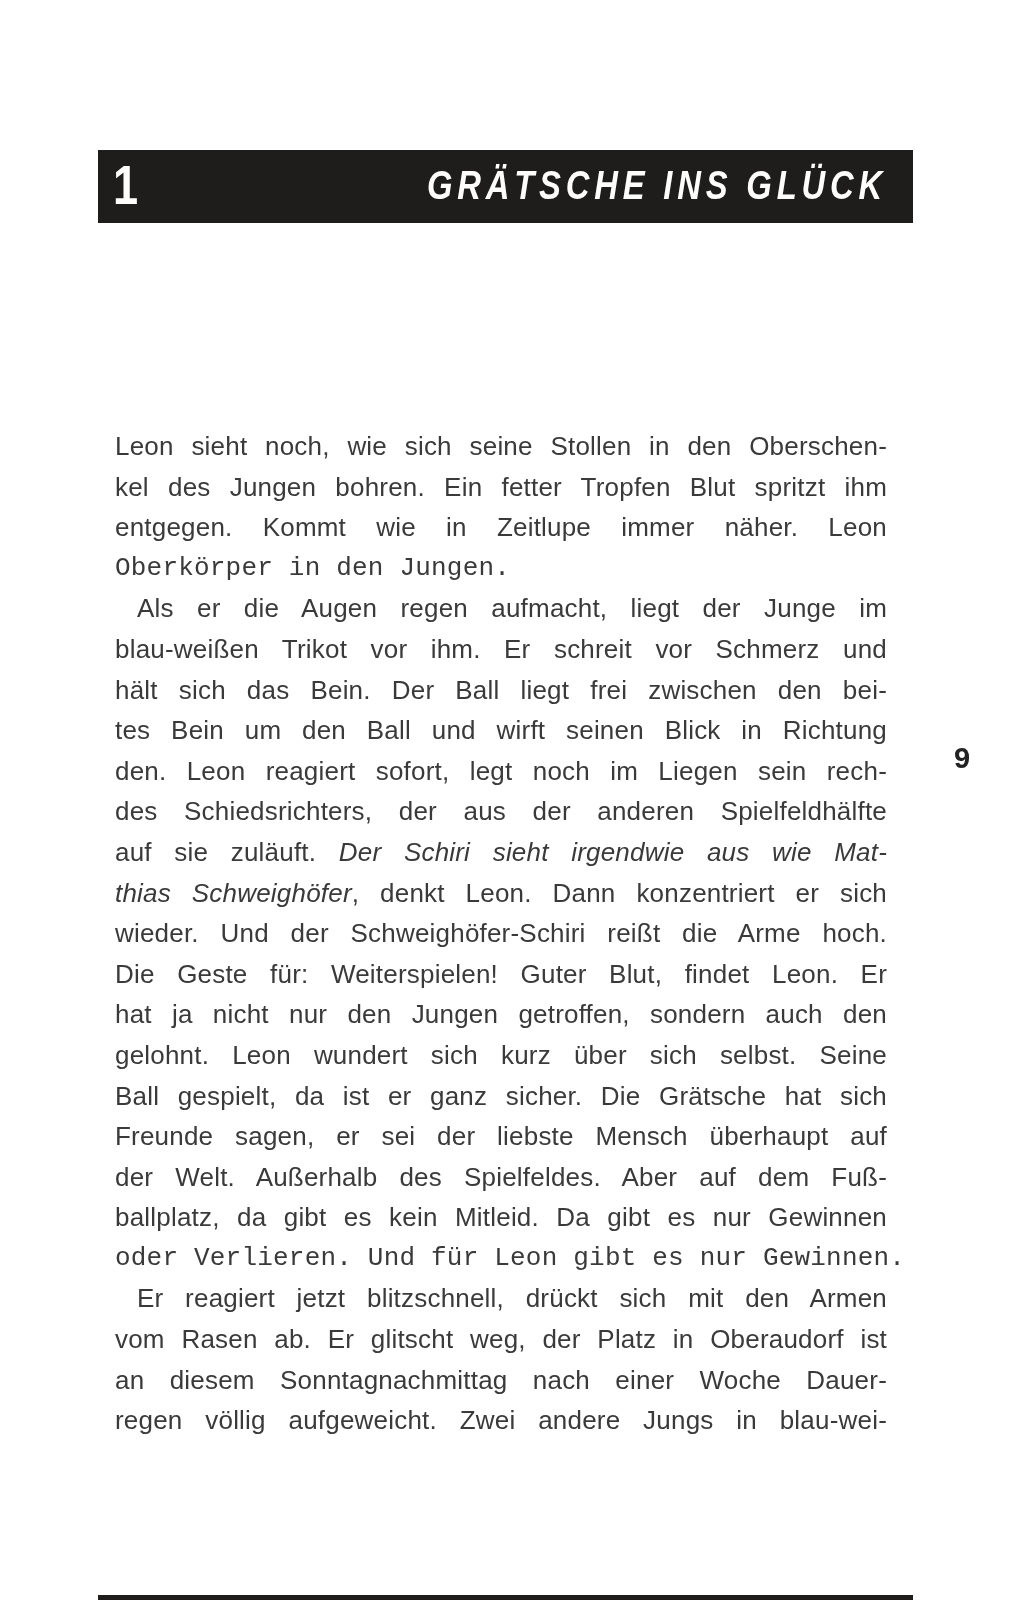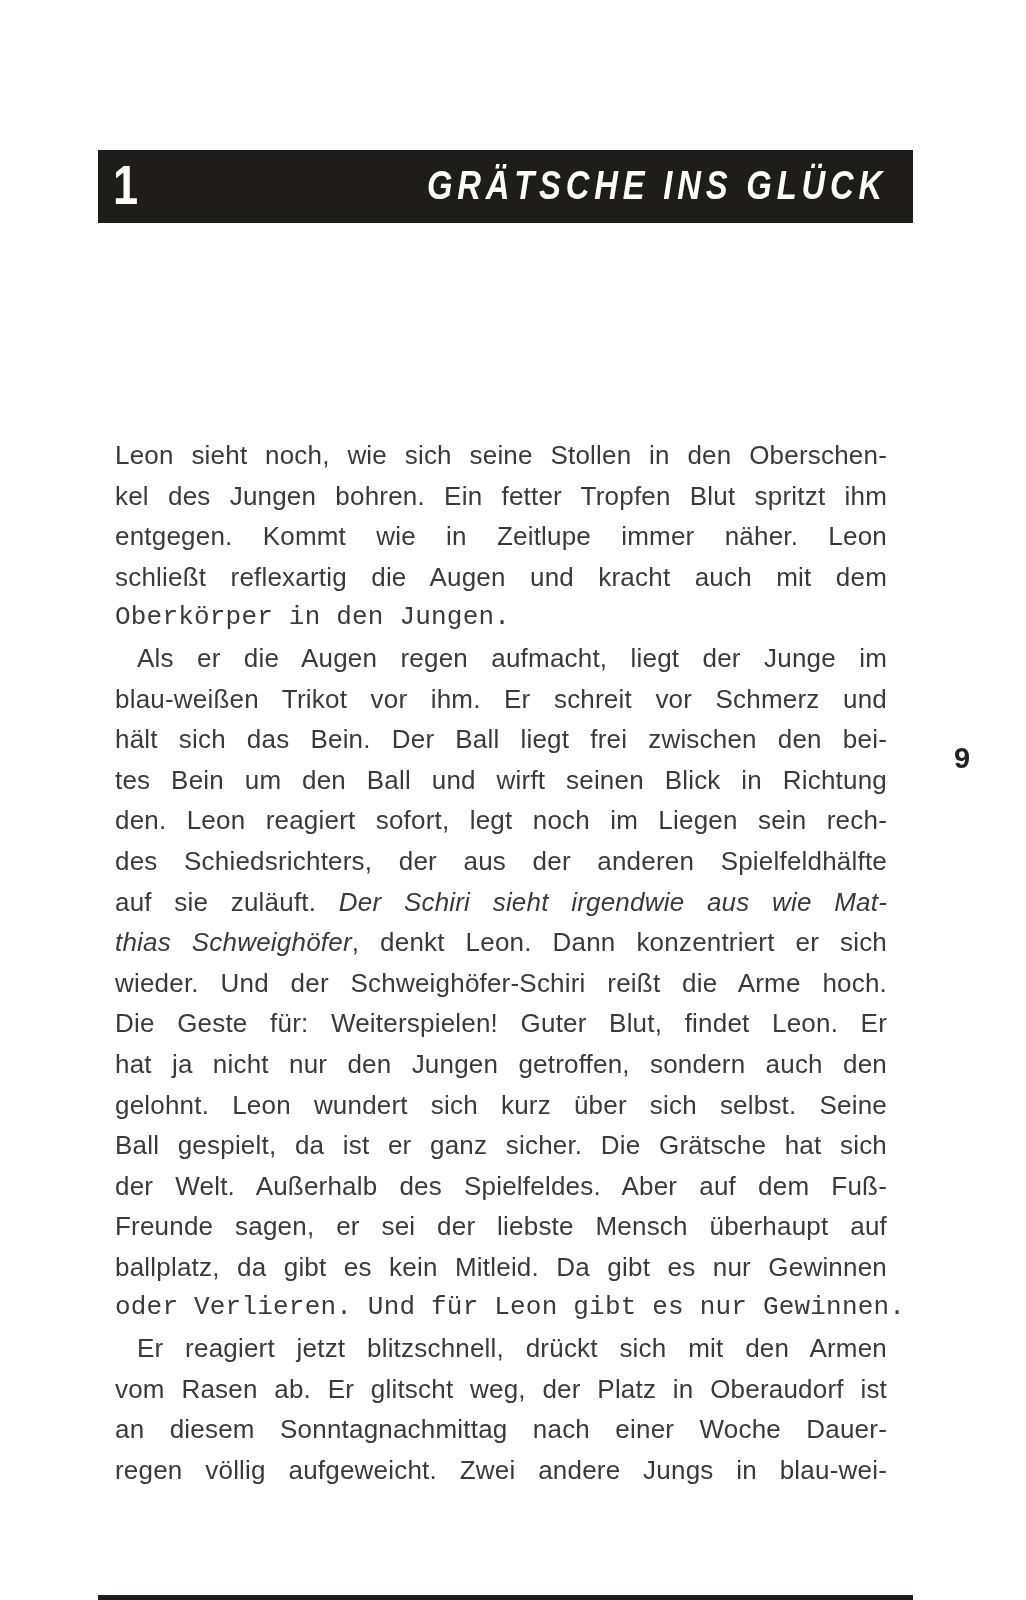--- a/index.html
+++ b/index.html
@@ -48,21 +48,21 @@
     white-space: nowrap;
     transform: scaleX(0.80);
     transform-origin: right center;
     padding-bottom: 2px;
   }
 
   
   .body-text {
     position: absolute;
     left: 115px;
-    top: 435px;
+    top: 426px;
     width: 772px;
     font-size: 26px;
     line-height: 40.6px;
     color: #3a3a3a;
     letter-spacing: 0.2px;
   }
   .body-text .line {
     height: 40.6px;
     text-align: justify;
     text-align-last: justify;
@@ -105,37 +105,36 @@
 
 <div class="chapter-bar">
   <span class="chapter-number">1</span>
   <span class="chapter-title">GRÄTSCHE INS GLÜCK</span>
 </div>
 
 <div class="body-text" id="body-text">
     <div class="line"><span>Leon sieht noch, wie sich seine Stollen in den Oberschen-</span></div>
     <div class="line"><span>kel des Jungen bohren. Ein fetter Tropfen Blut spritzt ihm</span></div>
     <div class="line"><span>entgegen. Kommt wie in Zeitlupe immer näher. Leon</span></div>
-    <div class="line"><span>schließt reflexartig die Augen und kracht auch mit dem</span></div>
     <div class="line no-justify"><span>Oberkörper in den Jungen.</span></div>
     <div class="line indent"><span>Als er die Augen regen aufmacht, liegt der Junge im</span></div>
     <div class="line"><span>blau-weißen Trikot vor ihm. Er schreit vor Schmerz und</span></div>
     <div class="line"><span>hält sich das Bein. Der Ball liegt frei zwischen den bei-</span></div>
     <div class="line"><span>tes Bein um den Ball und wirft seinen Blick in Richtung</span></div>
     <div class="line"><span>den. Leon reagiert sofort, legt noch im Liegen sein rech-</span></div>
     <div class="line"><span>des Schiedsrichters, der aus der anderen Spielfeldhälfte</span></div>
     <div class="line"><span>auf sie zuläuft. </span><em>Der Schiri sieht irgendwie aus wie Mat-</em></div>
     <div class="line"><em>thias Schweighöfer</em><span>, denkt Leon. Dann konzentriert er sich</span></div>
     <div class="line"><span>wieder. Und der Schweighöfer-Schiri reißt die Arme hoch.</span></div>
     <div class="line"><span>Die Geste für: Weiterspielen! Guter Blut, findet Leon. Er</span></div>
     <div class="line"><span>hat ja nicht nur den Jungen getroffen, sondern auch den</span></div>
     <div class="line"><span>gelohnt. Leon wundert sich kurz über sich selbst. Seine</span></div>
     <div class="line"><span>Ball gespielt, da ist er ganz sicher. Die Grätsche hat sich</span></div>
+    <div class="line"><span>Freunde sagen, er sei der liebste Mensch überhaupt auf</span></div>
     <div class="line"><span>der Welt. Außerhalb des Spielfeldes. Aber auf dem Fuß-</span></div>
-    <div class="line"><span>Freunde sagen, er sei der liebste Mensch überhaupt auf</span></div>
     <div class="line"><span>ballplatz, da gibt es kein Mitleid. Da gibt es nur Gewinnen</span></div>
     <div class="line no-justify"><span>oder Verlieren. Und für Leon gibt es nur Gewinnen.</span></div>
     <div class="line indent"><span>Er reagiert jetzt blitzschnell, drückt sich mit den Armen</span></div>
     <div class="line"><span>vom Rasen ab. Er glitscht weg, der Platz in Oberaudorf ist</span></div>
     <div class="line"><span>an diesem Sonntagnachmittag nach einer Woche Dauer-</span></div>
     <div class="line"><span>regen völlig aufgeweicht. Zwei andere Jungs in blau-wei-</span></div>
   </div>
 
 <div class="page-number">9</div>
 

